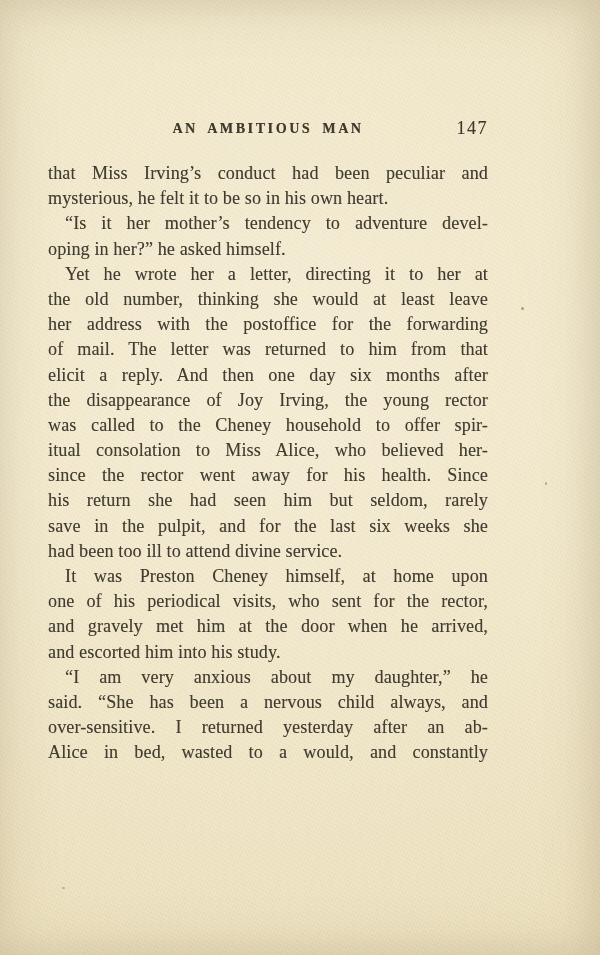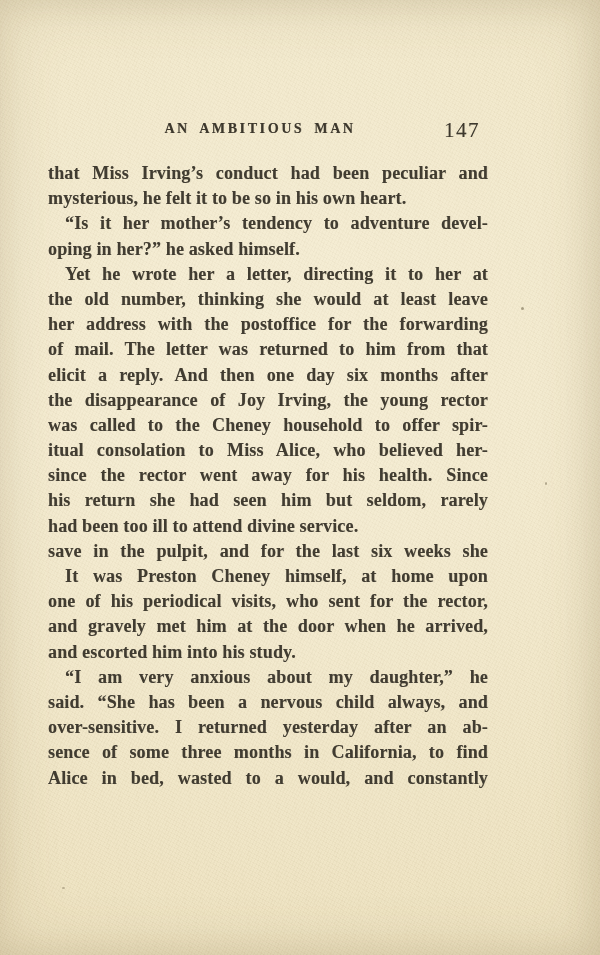--- a/index.html
+++ b/index.html
@@ -16,60 +16,59 @@
       radial-gradient(ellipse 130% 90% at 45% 38%, rgba(255,252,240,0.35), rgba(0,0,0,0) 70%),
       repeating-linear-gradient(115deg, rgba(150,128,82,0.055) 0 1px, rgba(0,0,0,0) 1px 3px),
       repeating-linear-gradient(28deg, rgba(150,128,82,0.045) 0 1px, rgba(0,0,0,0) 1px 4px),
       linear-gradient(180deg, #f0e6c7 0%, #f1e7c9 45%, #eee3c2 100%);
     box-shadow: inset 0 0 60px rgba(120,100,60,0.18), inset -8px 0 30px rgba(120,100,60,0.10);
     font-family: "Liberation Serif", "DejaVu Serif", serif;
     color: #413c31;
   }
   .header {
     position: absolute;
-    left: 40px;
+    left: 48px;
     top: 121px;
     width: 440px;
     height: 22px;
   }
   .title {
     display: block;
     text-align: center;
     font-size: 14px;
     font-weight: bold;
     letter-spacing: 2.6px;
     word-spacing: 4px;
     color: #3d382d;
     text-shadow: 0.3px 0.3px 0 rgba(61,56,45,0.45);
   }
   .folio {
     position: absolute;
     right: 0;
     top: -3px;
-    font-size: 21px;
+    font-size: 18px;
     letter-spacing: 1.5px;
     color: #3d382d;
     text-shadow: 0.3px 0.3px 0 rgba(61,56,45,0.4);
   }
   .text-block {
     position: absolute;
     left: 48px;
     top: 161px;
     width: 440px;
   }
   .line {
     height: 25.2px;
     line-height: 25.2px;
     font-size: 18px;
     letter-spacing: 0.15px;
     text-align: justify;
     text-align-last: justify;
     white-space: nowrap;
     text-shadow: 0.3px 0.3px 0 rgba(65,60,49,0.38);
-    font-weight: bold;
   }
   .line.endpara {
     text-align-last: left;
   }
   .line.indent {
     padding-left: 17px;
   }
   .speck {
     position: absolute;
     border-radius: 50%;
@@ -96,29 +95,28 @@
       <div class="line indent">Yet he wrote her a letter, directing it to her at</div>
       <div class="line">the old number, thinking she would at least leave</div>
       <div class="line">her address with the postoffice for the forwarding</div>
       <div class="line">of mail. The letter was returned to him from that</div>
       <div class="line">elicit a reply. And then one day six months after</div>
       <div class="line">the disappearance of Joy Irving, the young rector</div>
       <div class="line">was called to the Cheney household to offer spir-</div>
       <div class="line">itual consolation to Miss Alice, who believed her-</div>
       <div class="line">since the rector went away for his health. Since</div>
       <div class="line">his return she had seen him but seldom, rarely</div>
+      <div class="line">save in the pulpit, and for the last six weeks she</div>
       <div class="line endpara">had been too ill to attend divine service.</div>
-      <div class="line">save in the pulpit, and for the last six weeks she</div>
       <div class="line indent">It was Preston Cheney himself, at home upon</div>
       <div class="line">one of his periodical visits, who sent for the rector,</div>
       <div class="line">and gravely met him at the door when he arrived,</div>
       <div class="line endpara">and escorted him into his study.</div>
       <div class="line indent">“I am very anxious about my daughter,” he</div>
       <div class="line">said. “She has been a nervous child always, and</div>
       <div class="line">over-sensitive. I returned yesterday after an ab-</div>
-      <div class="line">sence of some three months in California, to find</div>
       <div class="line">Alice in bed, wasted to a would, and constantly</div>
     </div>
 
   <div class="speck s1"></div>
   <div class="speck s2"></div>
   <div class="speck s3"></div>
 </div>
 
 </body></html>

